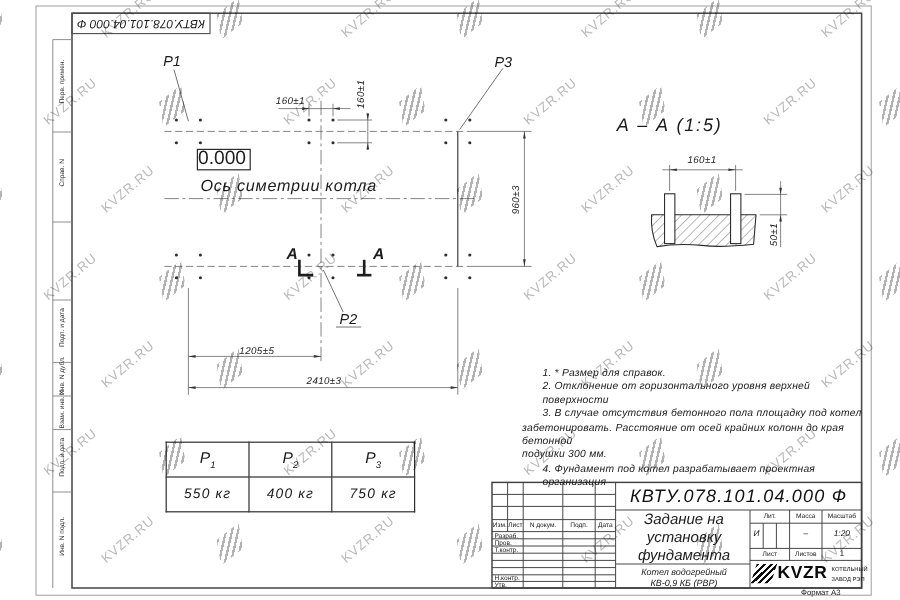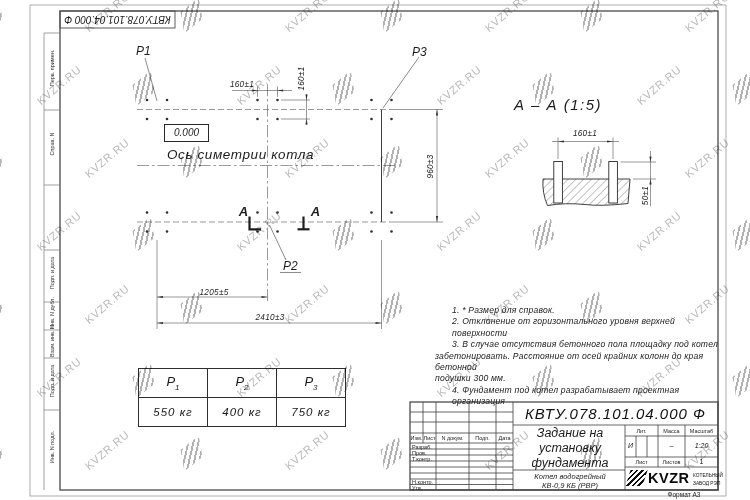--- a/index.html
+++ b/index.html
@@ -10,21 +10,21 @@
   .it{font-style:italic;}
   .ctr{text-align:center;}
   .vert{transform:rotate(-90deg);text-align:center;width:80px;font-size:5.5px;color:#2f2f2f;}
   .dim{font-size:8.2px;font-style:italic;letter-spacing:0.3px;}
   .rot{transform:rotate(-90deg);}
   .flip{transform:rotate(180deg);}
   .nl{font-size:8.6px;line-height:11.4px;font-style:italic;letter-spacing:0.2px;color:#191919;margin-left:14px;}
   .ind{padding-left:17px;}
   .notes{position:absolute;left:421px;top:305px;width:300px;z-index:3;}
   .elev{position:absolute;left:164px;top:124px;width:43px;height:16px;border:0.8px solid #2a2a2a;
-        line-height:16px;text-align:center;font-size:10px;font-style:italic;z-index:3;}
+        line-height:16px;text-align:left;font-size:16px;z-index:3;}
   table.ptable{position:absolute;left:138px;top:368px;border-collapse:collapse;z-index:3;
         table-layout:fixed;width:208px;}
   table.ptable td,table.ptable th{border:1px solid #2e2e2e;text-align:center;font-weight:normal;
         font-style:italic;color:#191919;}
   table.ptable th{height:26px;font-size:13px;}
   table.ptable td{height:26px;font-size:11.5px;letter-spacing:1px;}
   table.ptable sub{font-size:8px;}
   .tb{font-size:5.5px;color:#222;}
   .tbv{font-size:7px;color:#111;}
   #watermarks{position:absolute;left:0;top:0;width:750px;height:500px;z-index:5;

